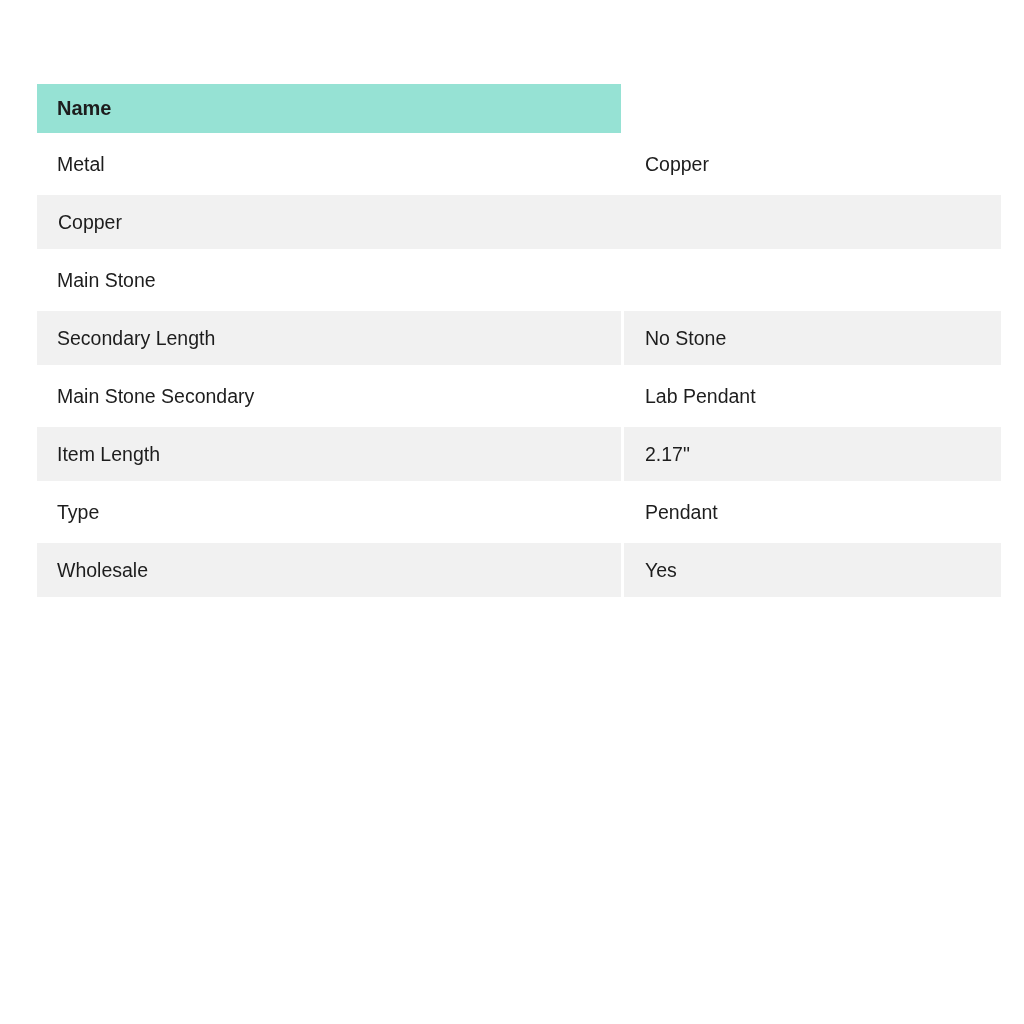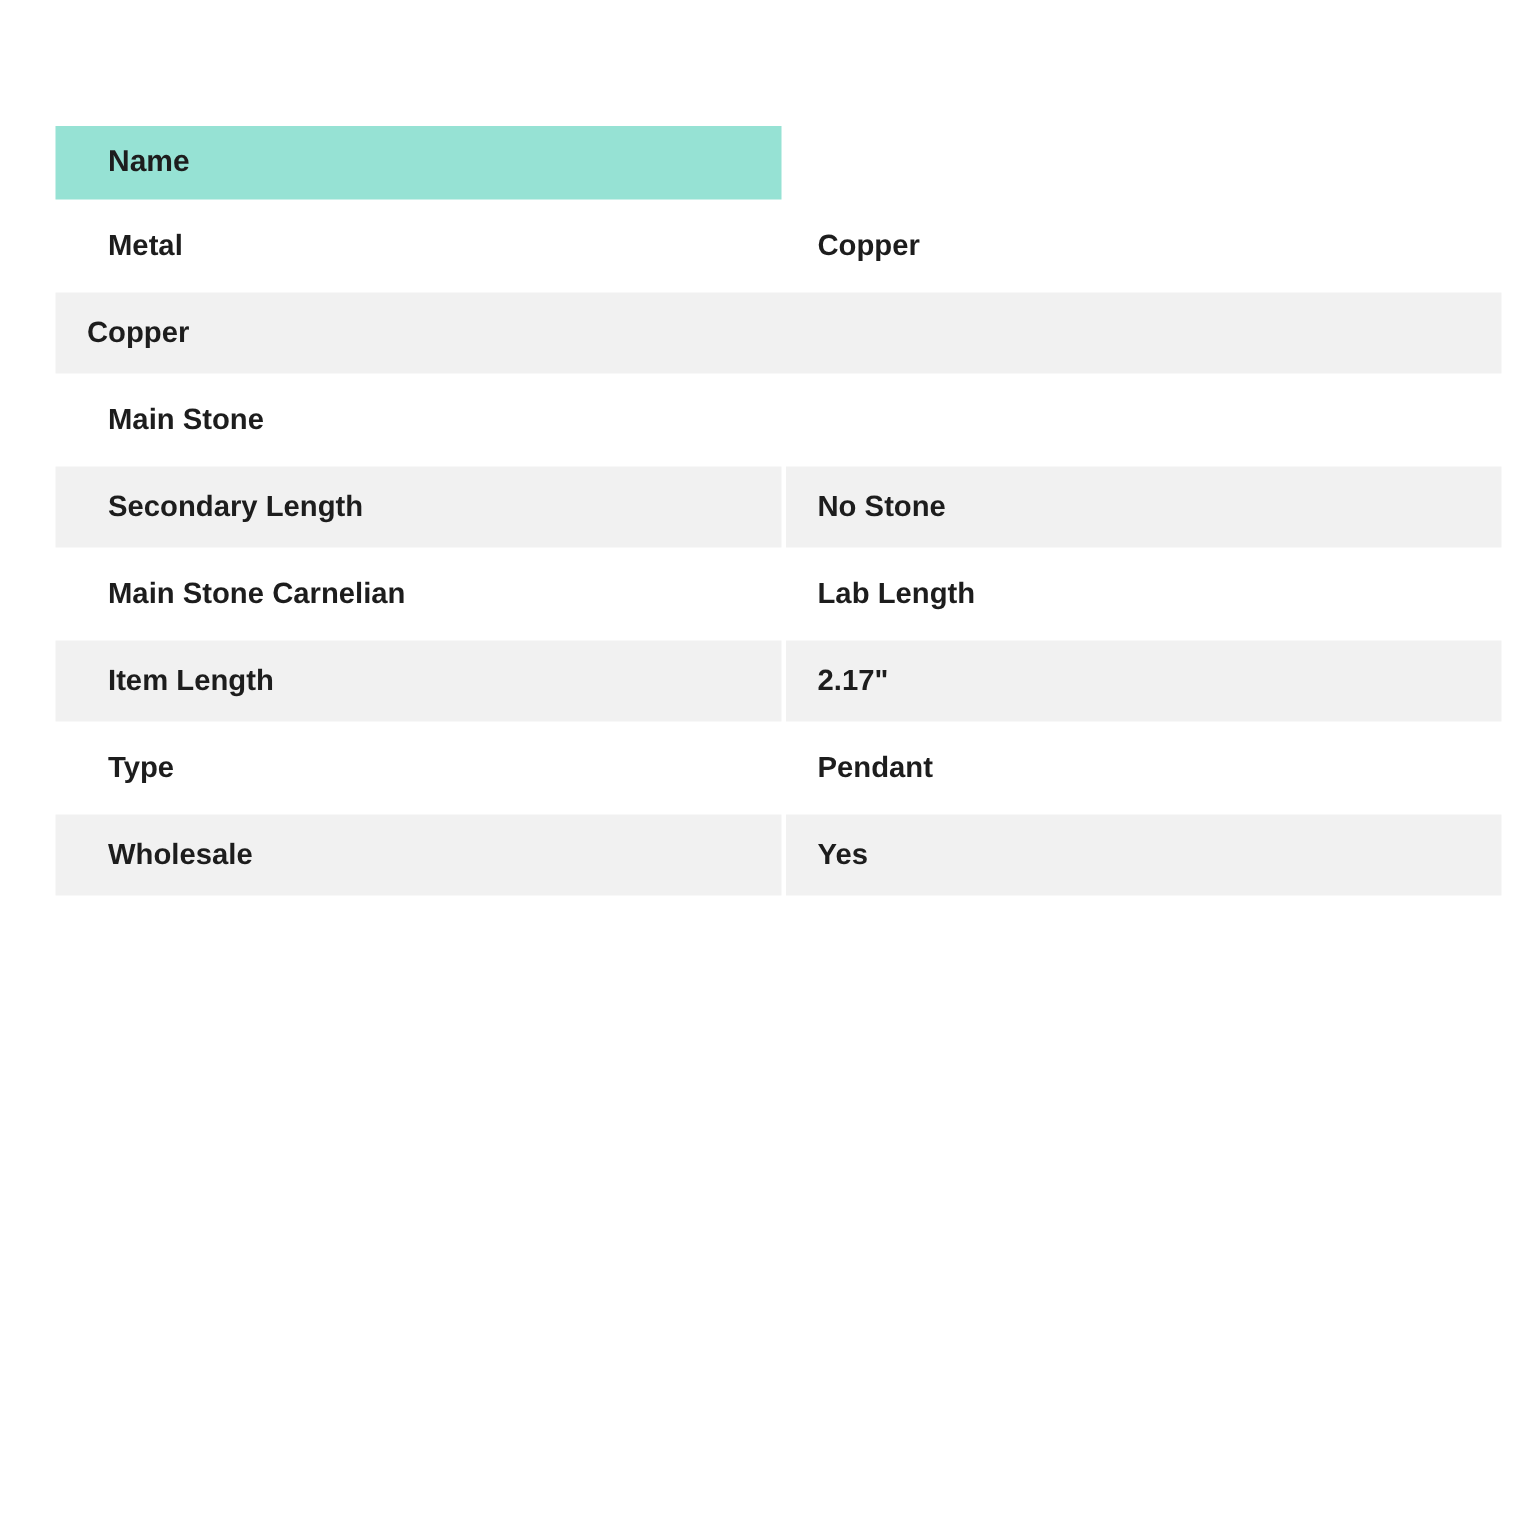--- a/index.html
+++ b/index.html
@@ -27,36 +27,35 @@
     height: 54px;
   }
   .cell {
     display: flex;
     align-items: center;
     font-size: 19.5px;
     color: var(--text-color, #1d1d1d);
     white-space: pre;
   }
   .cell-name {
-    width: 484px;
+    width: 584px;
     margin-right: 3px;
-    padding-left: 35px;
+    padding-left: 20px;
   }
   .cell-value {
     flex: 1;
     padding-left: 21px;
   }
   .header-row .cell {
     background: var(--header-bg, #96e2d4);
     font-weight: 700;
     font-size: 20px;
   }
   .data-row .cell {
     background: var(--row-bg, #ffffff);
-    font-weight: bold;
   }
   .data-row.striped .cell {
     background: var(--stripe-bg, #f1f1f1);
   }
 </style>
 </head>
 <body>
 
 <div class="attr-table">
   <div class="tr header-row">
@@ -75,22 +74,22 @@
   <div class="tr data-row">
     <div class="cell cell-name">Main Stone</div>
   </div>
 
   <div class="tr data-row striped">
     <div class="cell cell-name">Secondary Length</div>
     <div class="cell cell-value">No Stone</div>
   </div>
 
   <div class="tr data-row">
-    <div class="cell cell-name">Main Stone Carnelian</div>
-    <div class="cell cell-value">Lab Length</div>
+    <div class="cell cell-name">Main Stone Secondary</div>
+    <div class="cell cell-value">Lab Pendant</div>
   </div>
 
   <div class="tr data-row striped">
     <div class="cell cell-name">Item Length</div>
     <div class="cell cell-value">2.17"</div>
   </div>
 
   <div class="tr data-row">
     <div class="cell cell-name">Type</div>
     <div class="cell cell-value">Pendant</div>

